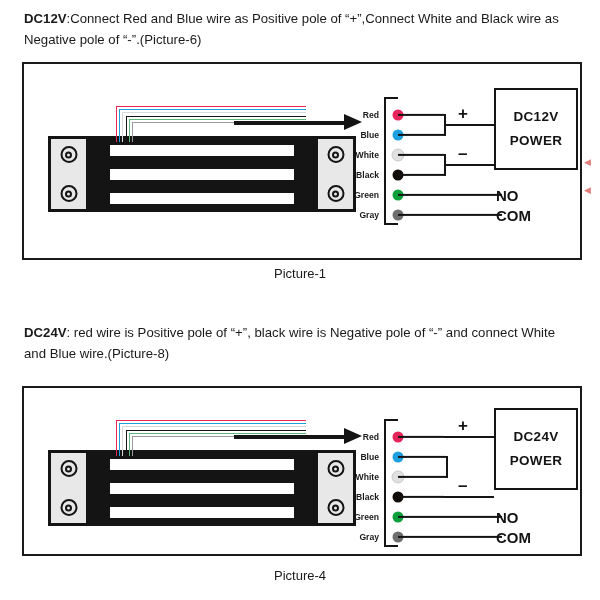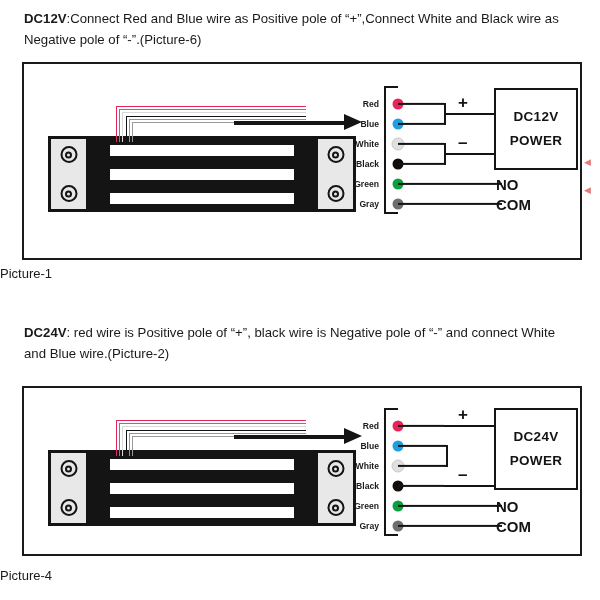--- a/index.html
+++ b/index.html
@@ -20,21 +20,21 @@
   #head2{top:322px;}
 
   
   .panel{
     position:absolute;border:2px solid #1a1a1a;background:#fff;
   }
   #panel1{left:22px;top:62px;width:556px;height:194px;}
   #panel2{left:22px;top:386px;width:556px;height:166px;}
 
   .caption{
-    position:absolute;width:600px;left:0;
+    position:absolute;width:600px;left:0;text-align:center;
     font-size:13px;color:#1a1a1a;
   }
   #cap1{top:266px;}
   #cap2{top:568px;}
 
   
   .lock{position:absolute;}
   .lock-outer{
     position:absolute;left:0;top:0;width:100%;height:100%;
     border:3px solid #141414;background:#ffffff;box-sizing:border-box;
@@ -80,21 +80,21 @@
   
   .arrow{position:absolute;height:9px;}
   .arrow .shaft{position:absolute;left:0;top:3px;height:4px;background:#141414;}
   .arrow .head{
     position:absolute;top:-4px;right:0;width:0;height:0;
     border-top:8.5px solid transparent;border-bottom:8.5px solid transparent;
     border-left:18px solid #141414;
   }
 
   
-  .terminal{position:absolute;}
+  .terminal{position:absolute;margin-top:11px;}
   .term-edge{
     position:absolute;left:0;top:0;width:2.2px;bottom:0;background:#141414;
   }
   .term-top{position:absolute;left:0;top:0;height:2.2px;width:14px;background:#141414;}
   .term-bot{position:absolute;left:0;bottom:0;height:2.2px;width:14px;background:#141414;}
   .wirerow{position:absolute;left:0;height:20px;width:100%;}
   .wirelabel{
     position:absolute;right:100%;margin-right:5px;top:50%;
     transform:translateY(-50%);
     font-size:8.6px;font-weight:bold;white-space:nowrap;color:#1a1a1a;
@@ -232,21 +232,21 @@
       <span>POWER</span>
     </div>
   </div>
 
   <div class="caption" id="cap1">Picture-1</div>
 
   <div class="redmark" style="left:584px;top:158px;">◀</div>
   <div class="redmark" style="left:584px;top:186px;">◀</div>
 
   <div class="heading" id="head2">
-    <b>DC24V</b><span>: red wire is Positive pole of “+”, black wire is Negative pole of “-” and connect White and Blue wire.(Picture-2)</span>
+    <b>DC24V</b><span>: red wire is Positive pole of “+”, black wire is Negative pole of “-” and connect White and Blue wire.(Picture-8)</span>
   </div>
 
   <div class="panel" id="panel2">
 
     <div class="lock" style="left:24px;top:62px;width:308px;height:76px;">
       <div class="lock-outer"></div>
       <div class="bracket left">
         <div class="screw s1">
             <i></i>
           </div>

